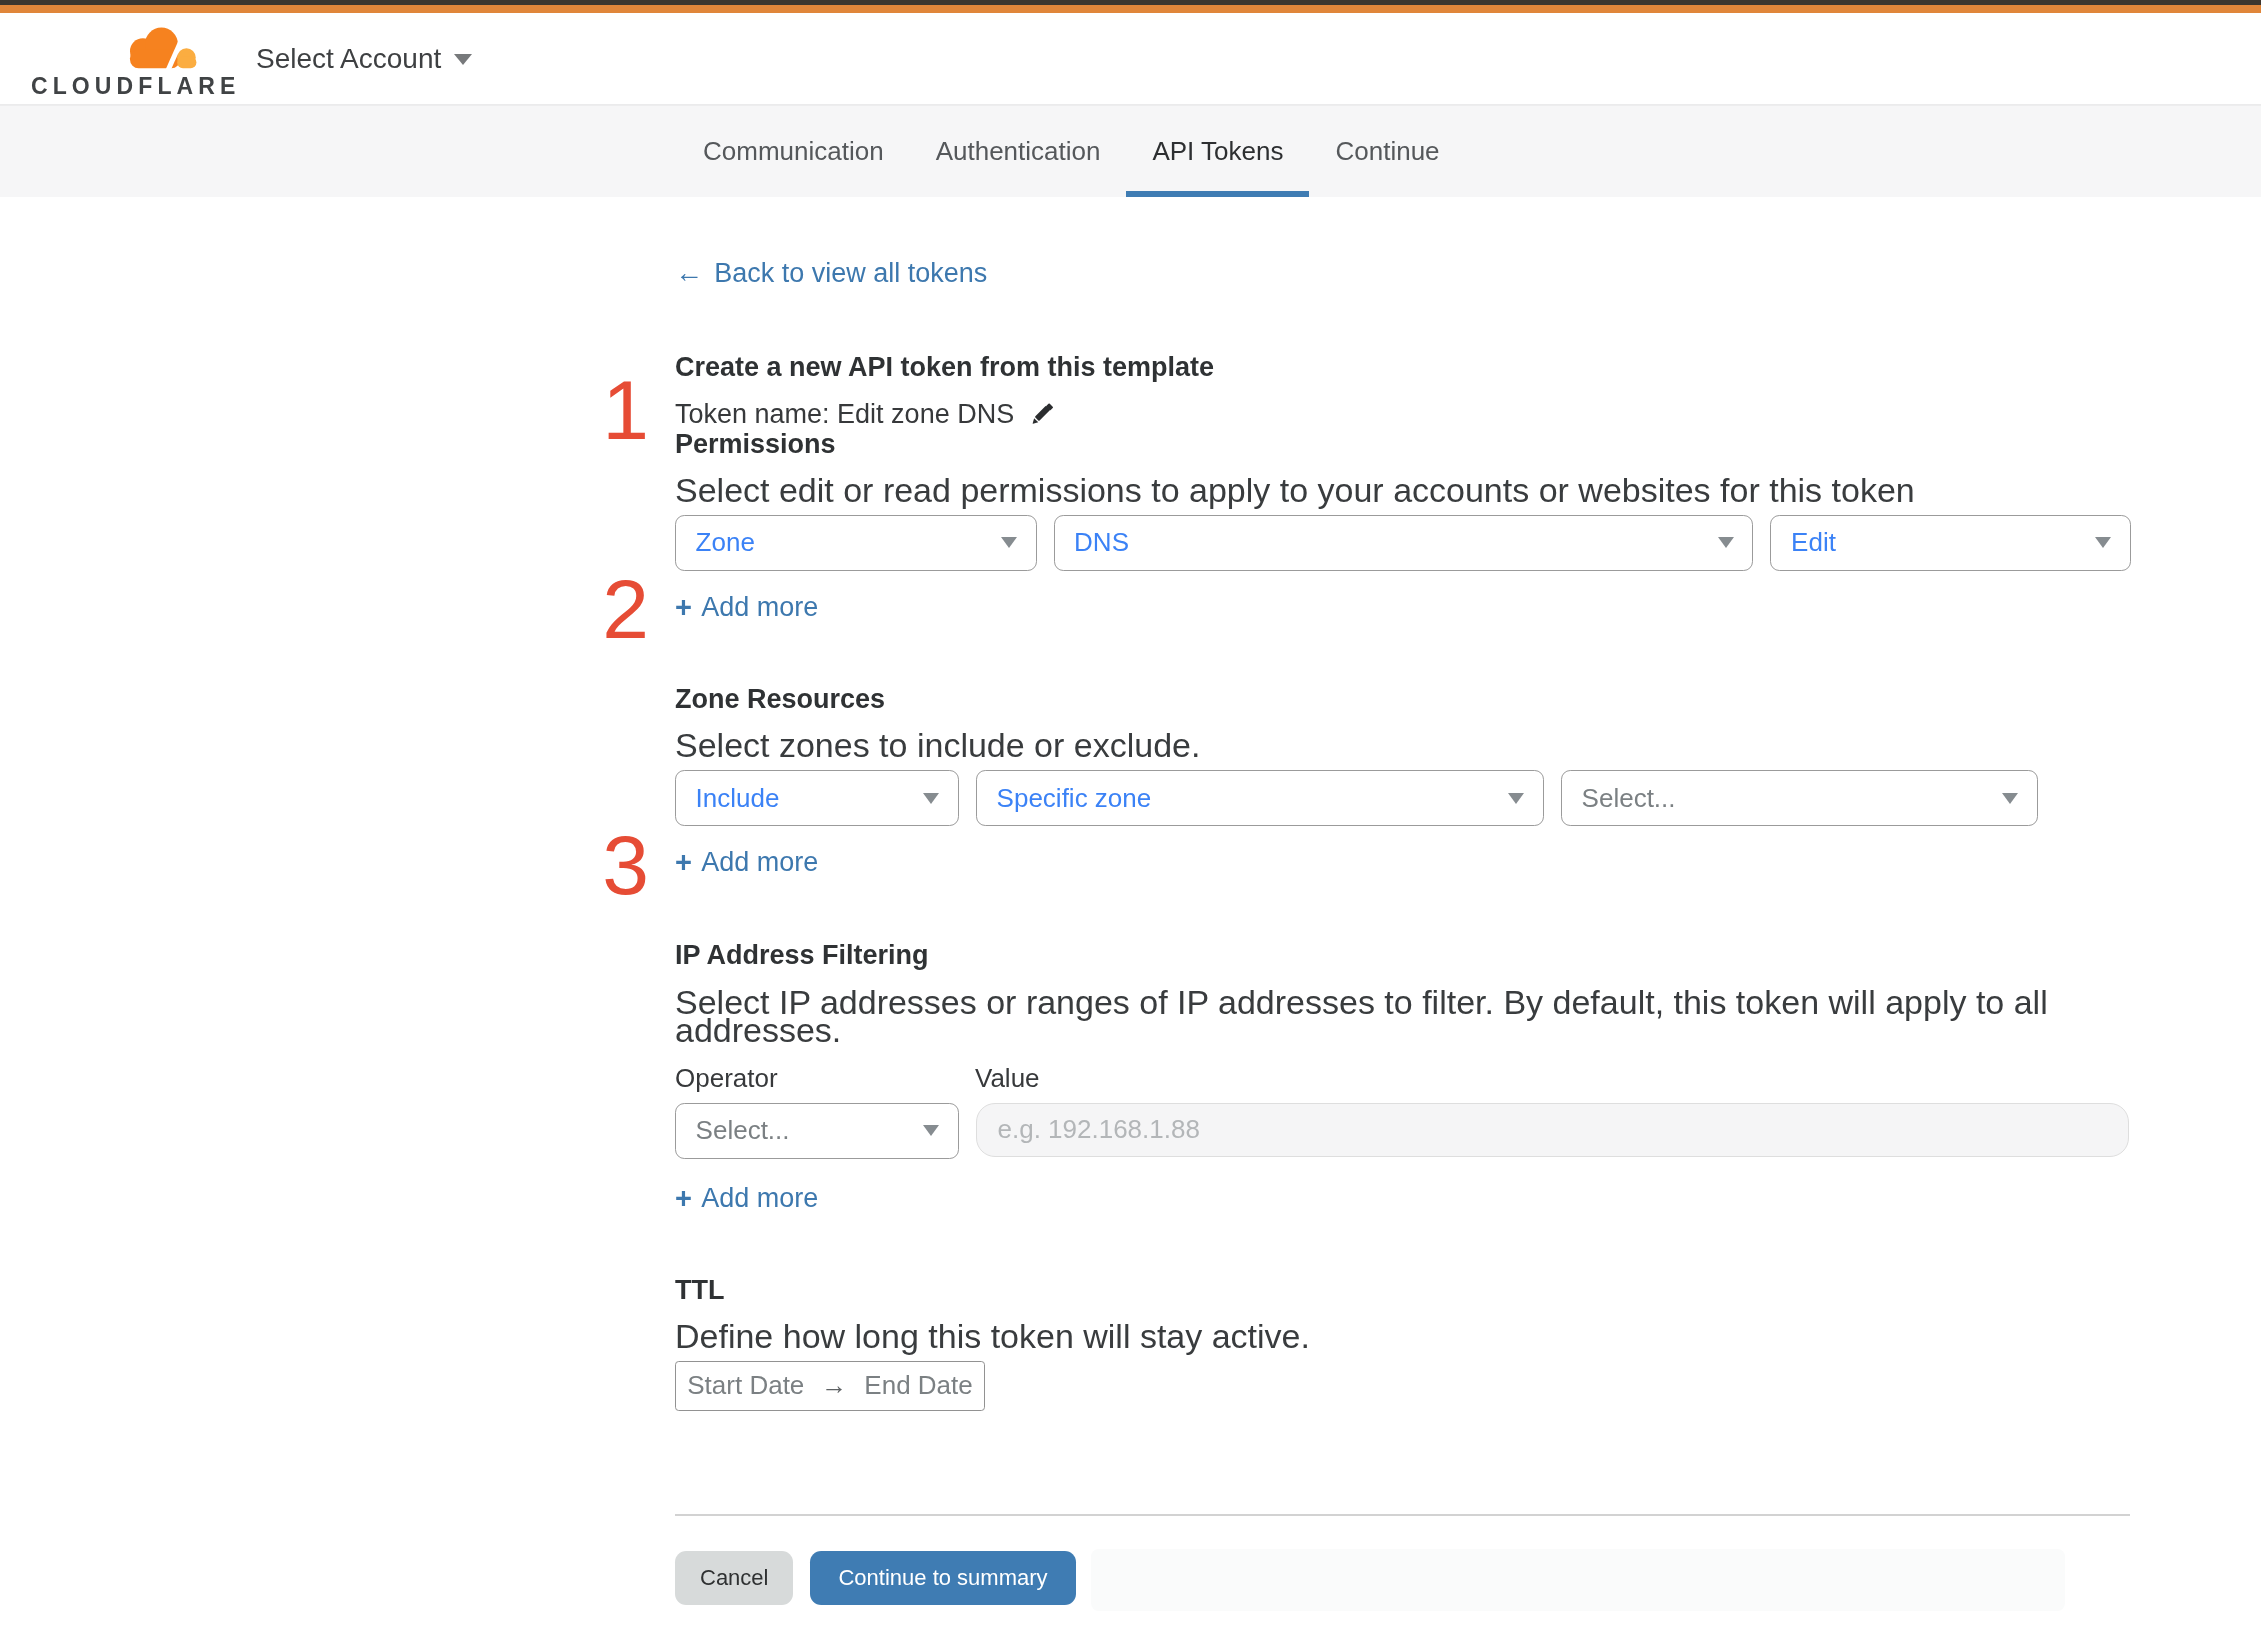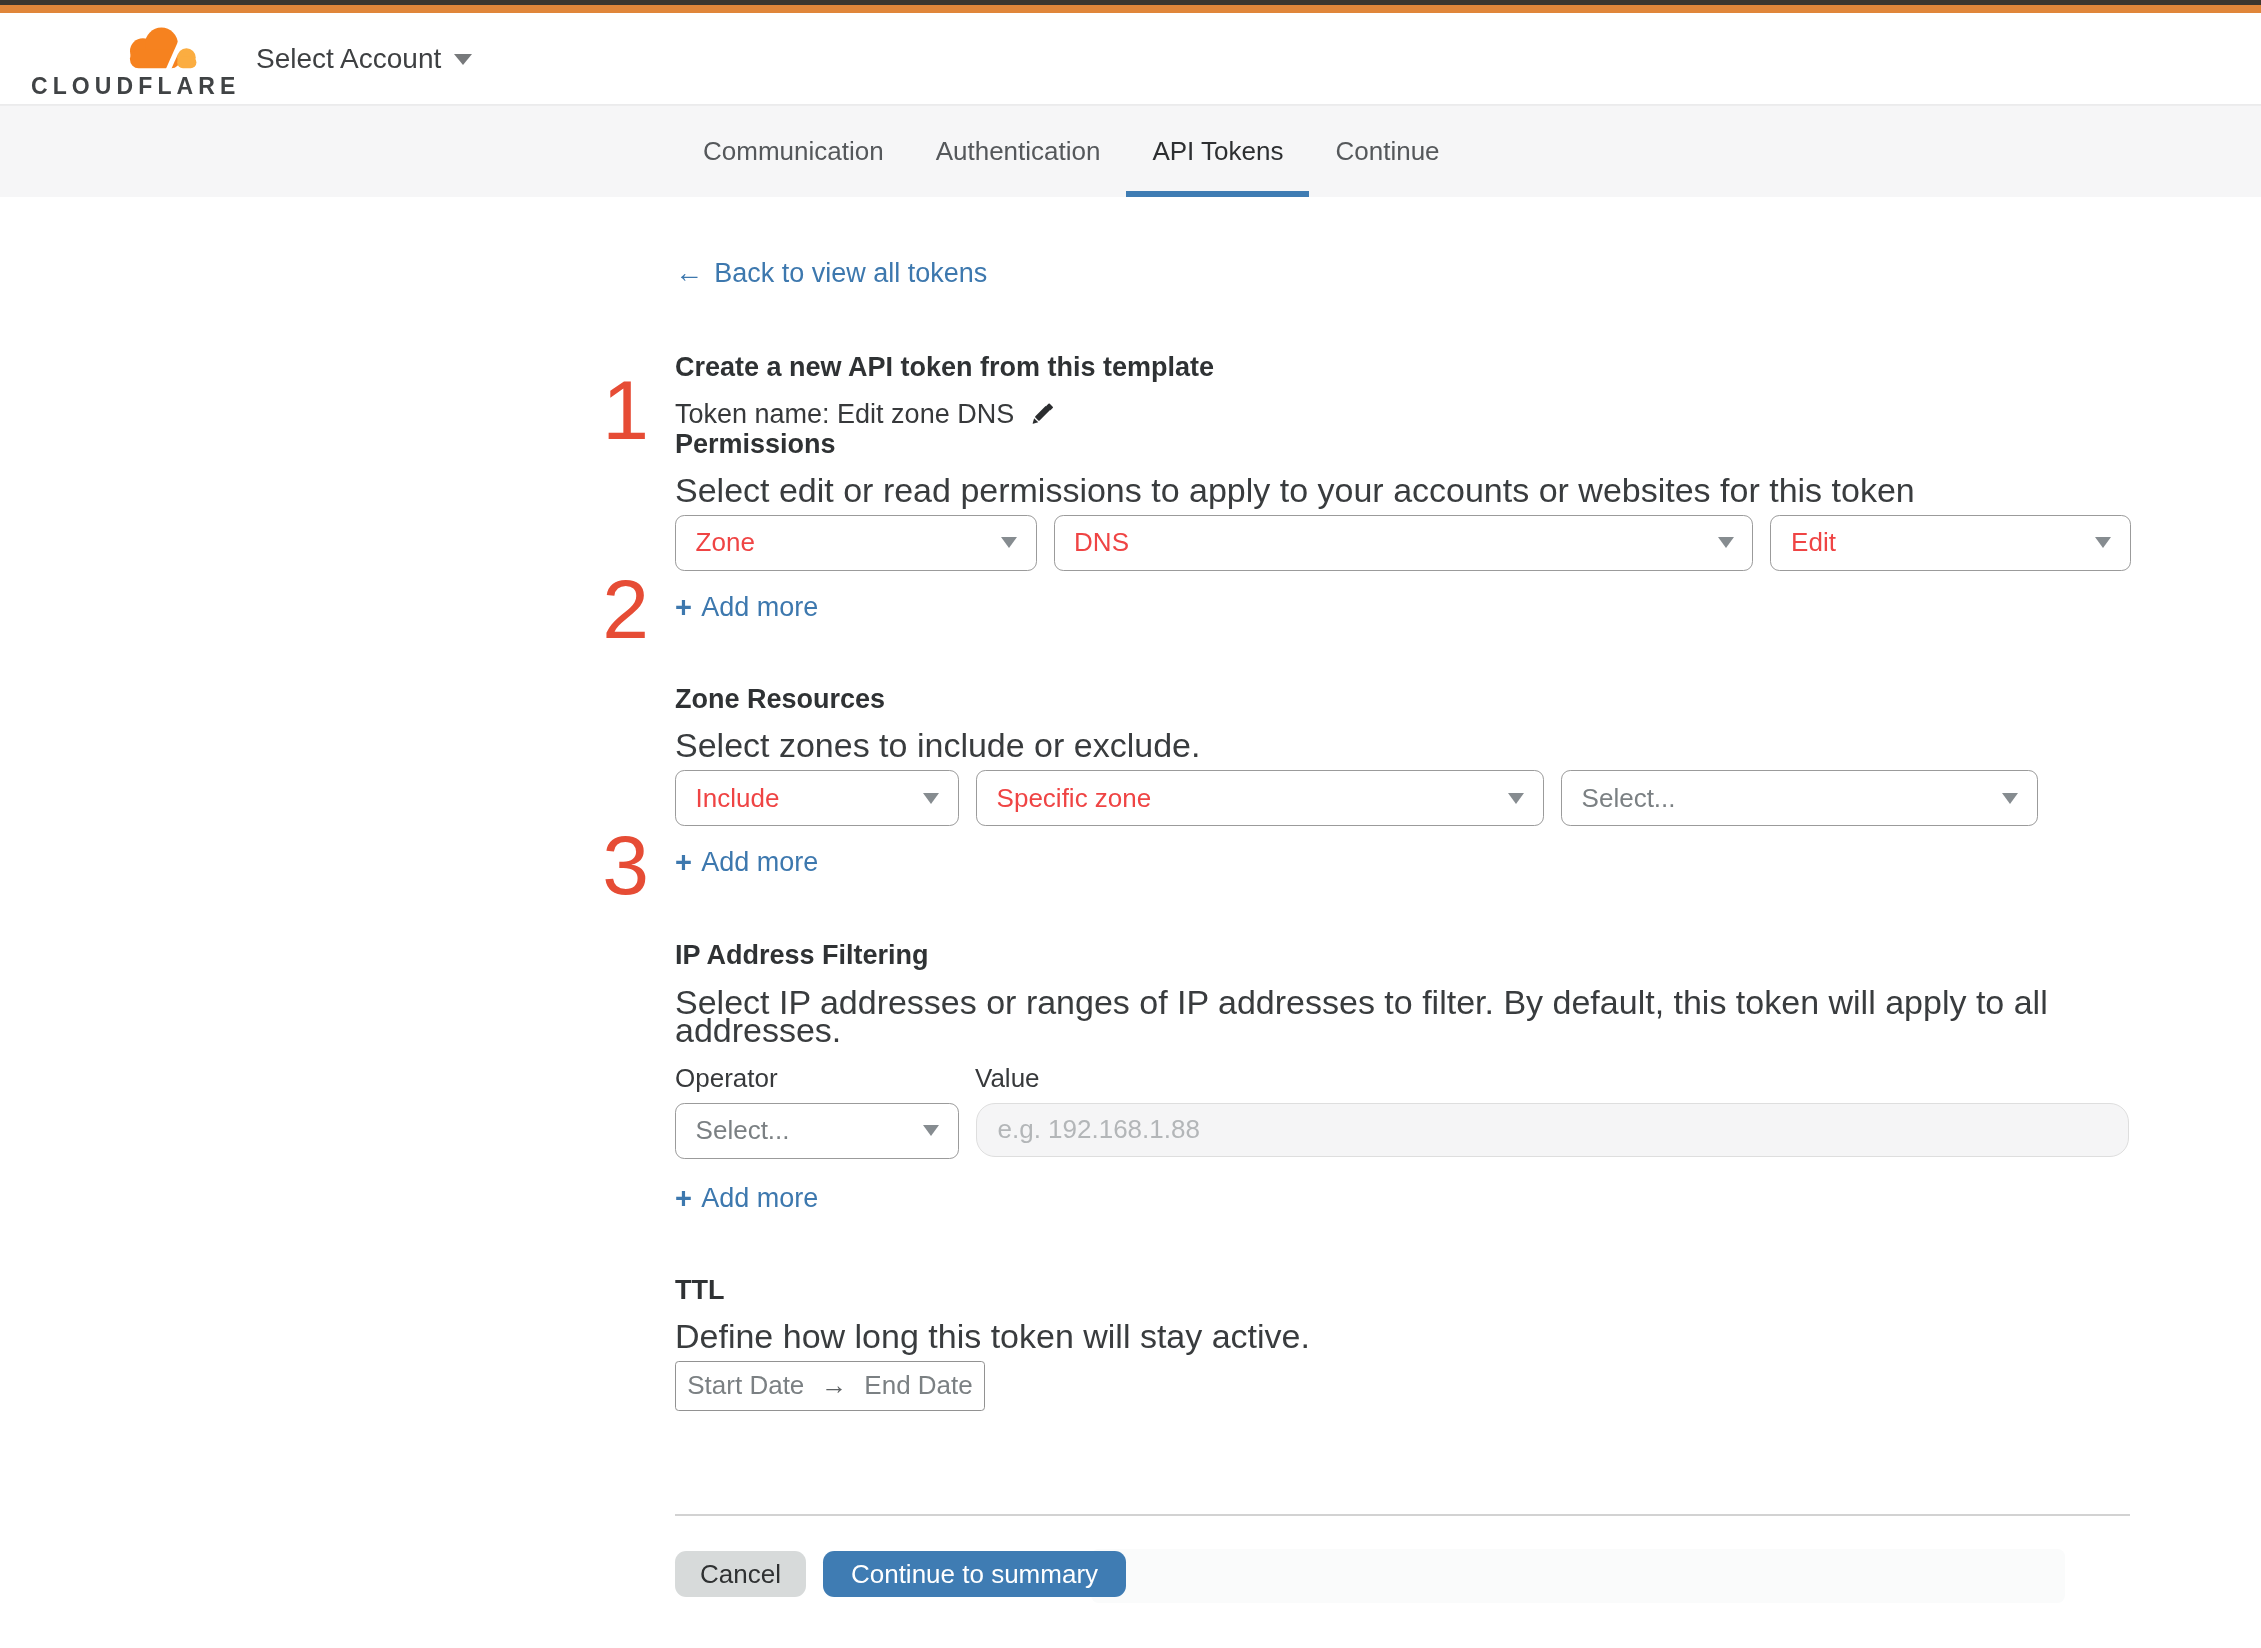--- a/index.html
+++ b/index.html
@@ -74,21 +74,21 @@
     font-size:27px; line-height:32px; color:#37393b;text-align:right;
   }
   .pencil { cursor:pointer; display:inline-flex; }
 
   .desc { font-size:34px; line-height:28px; color:#393c3e; margin-top:17.7px; }
 
   .row { display:flex; gap:17px; margin-top:11.2px; }
   .dd {
     height:56px; background:#fff; border:1.9px solid #9b9b9b; border-radius:9.3px;
     display:flex; align-items:center; justify-content:space-between;
-    padding:0 18.6px 0 19.6px; font-size:26px; color:#ef4444; cursor:pointer;
+    padding:0 18.6px 0 19.6px; font-size:26px; color:#3b82f6; cursor:pointer;
   }
   .dd .caret { border-top-color:#868c90; border-left-width:8.4px; border-right-width:8.4px; border-top-width:11.2px; }
   .dd.placeholder { color:#7b8083; }
 
   .w-scope   { width:362px; }
   .w-service { width:701px; }
   .w-access  { width:361px; }
   .w-mode    { width:284px; }
   .w-type    { width:568px; }
   .w-zone    { width:477px; }
@@ -122,21 +122,21 @@
     border:1.9px solid #929292; border-radius:3.7px; background:#fff;
     display:flex; align-items:center; justify-content:center; gap:17px;
     font-size:26px; color:#7b8083; cursor:pointer;
   }
   .date-box .arrow { color:#5d6163; font-size:26px; }
 
   .divider { margin-top:103px; height:2.8px; width:1455px; background:#d2d2d2; }
 
   .footer-actions { margin-top:35px; display:flex; gap:17px; position:relative; z-index:1; }
   .btn {
-    height:46px; border:none; border-radius:11.2px; font-size:26px;
+    height:54px; border:none; border-radius:11.2px; font-size:22px;
     font-family:"Liberation Sans", sans-serif; cursor:pointer;
     display:inline-flex; align-items:center; justify-content:center;
   }
   .btn-cancel   { background:#d7dada; color:#2f3132; padding:0 25px; }
   .btn-continue { background:#3f7cb3; color:#ffffff; padding:0 28px; }
 
   .footer-shade {
     position:absolute; left:1091px; width:974px; top:1352px; bottom:-5.6px;
     background:#fafbfb; border-radius:7.5px; z-index:0;
   }

